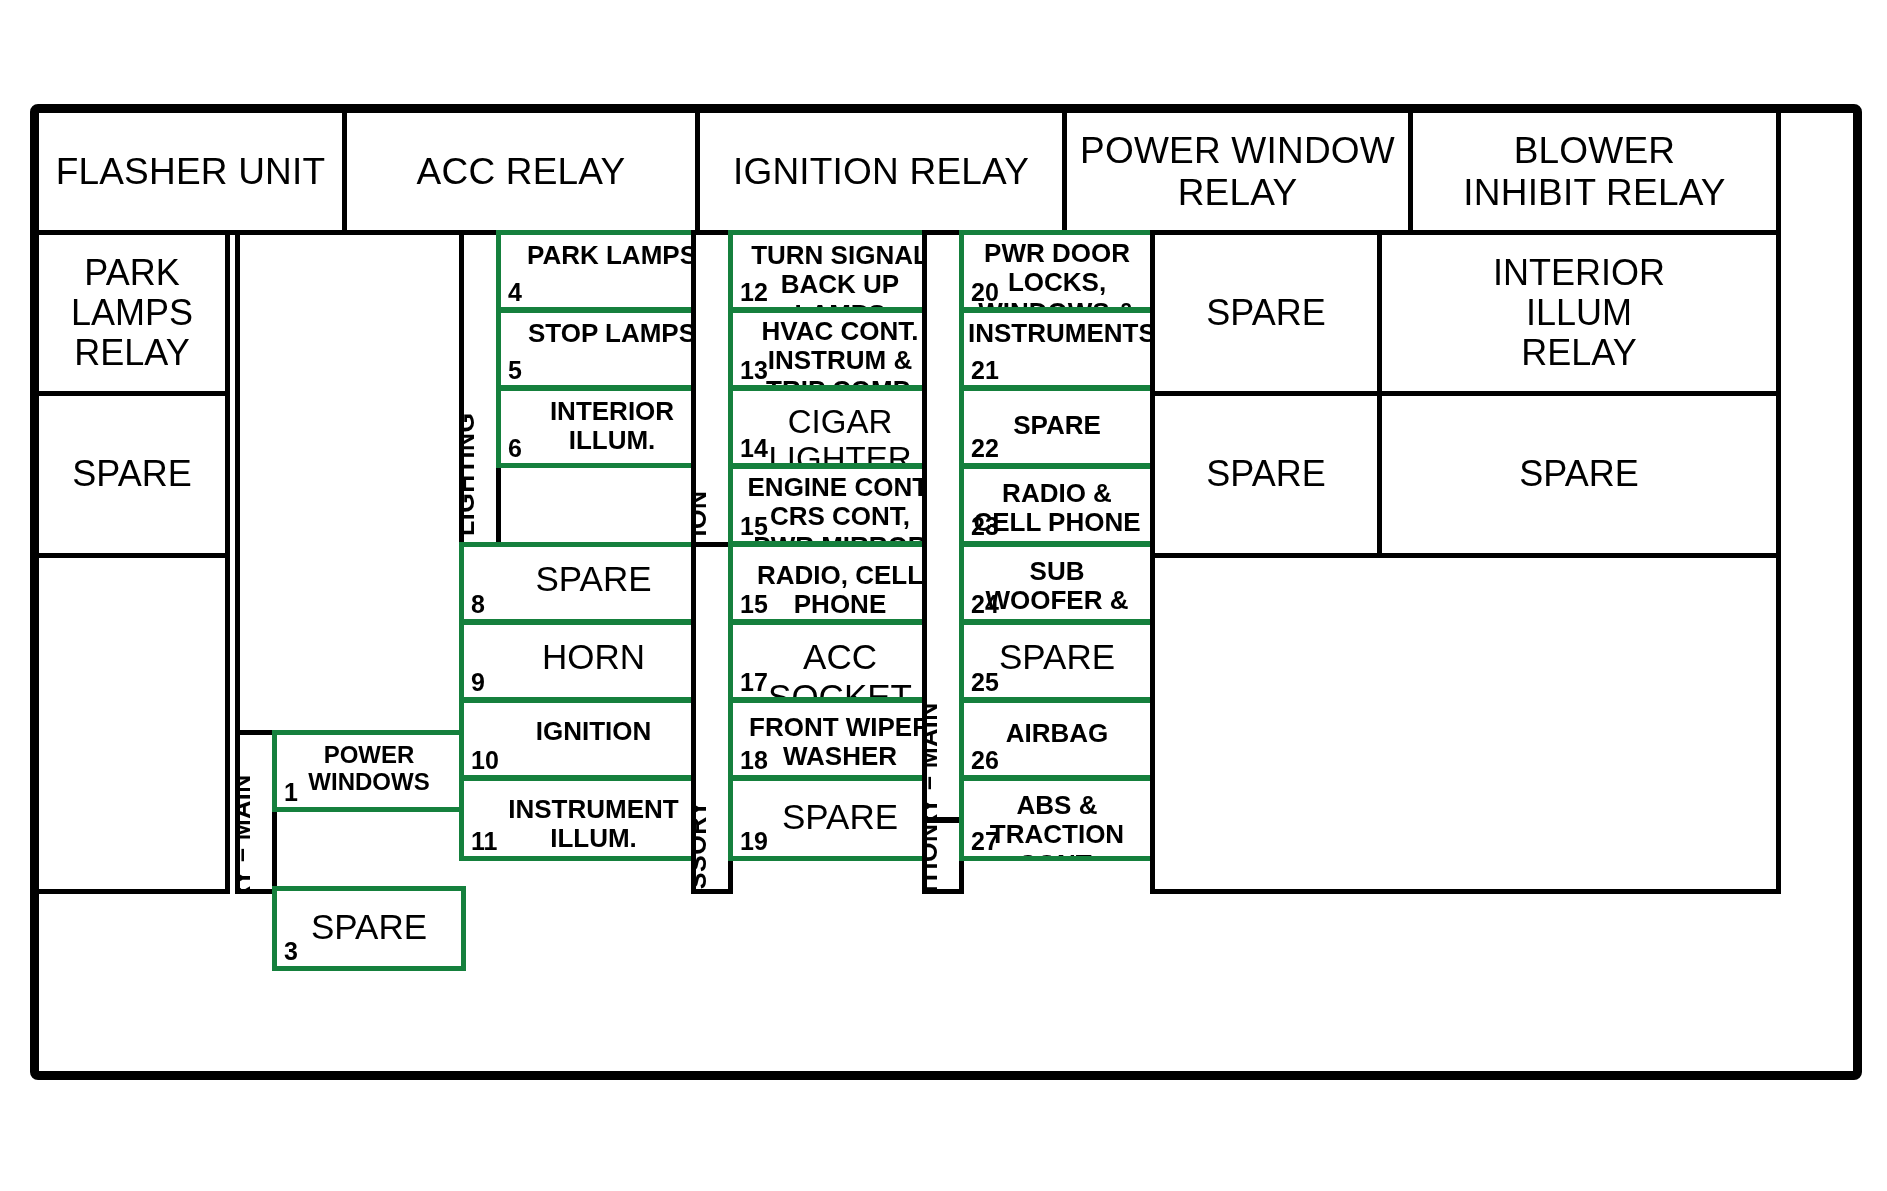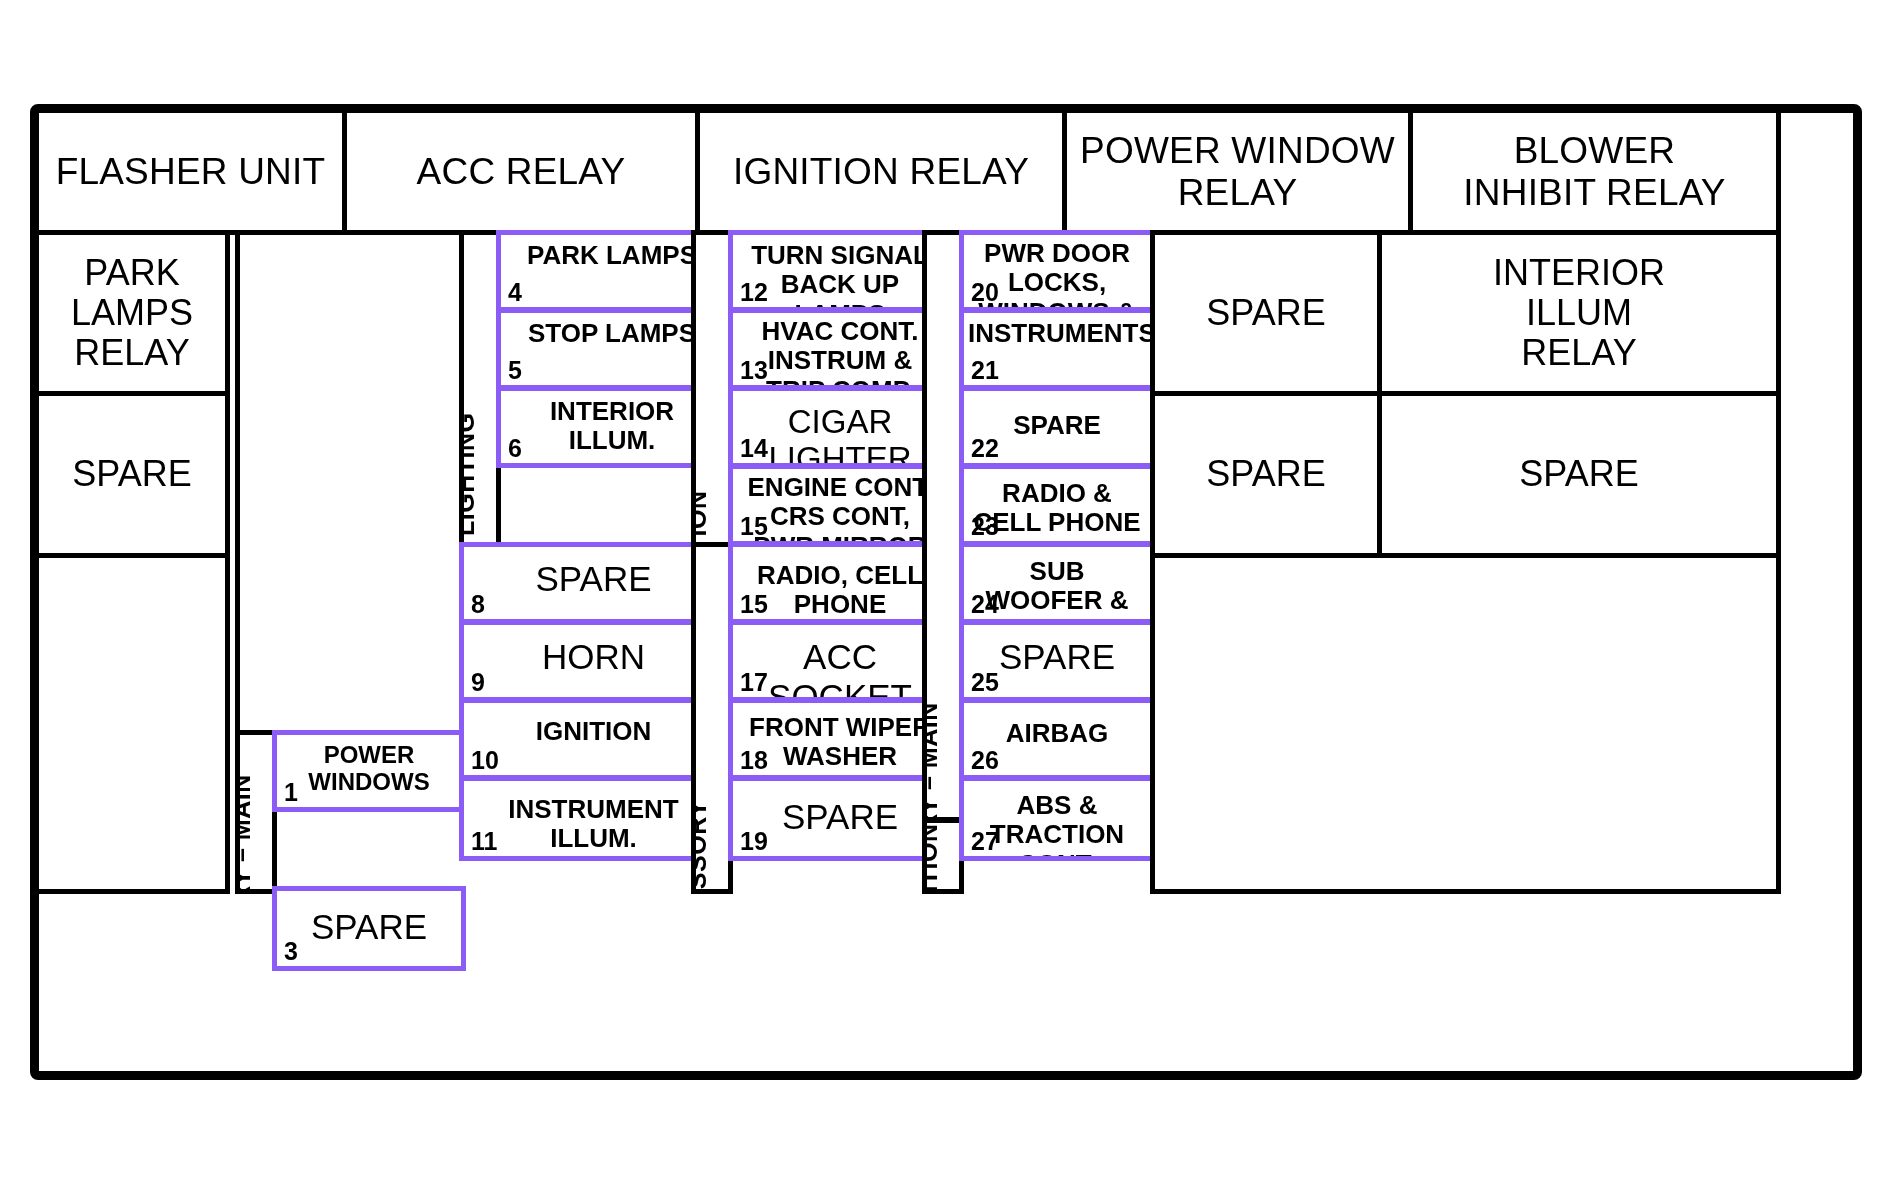--- a/index.html
+++ b/index.html
@@ -46,21 +46,21 @@
     letter-spacing: 0.2px;
   }
   
   .relay-big {
     font-size: 36px;
   }
   
   .fuse {
     position: absolute;
     box-sizing: border-box;
-    border: 5px solid #8b5cf6;
+    border: 5px solid #15803d;
     background: #ffffff;
     overflow: hidden;
   }
   .fuse .lbl {
     position: absolute;
     left: 4px;
     right: 4px;
     top: 6px;
     text-align: center;
     line-height: 1.13;

